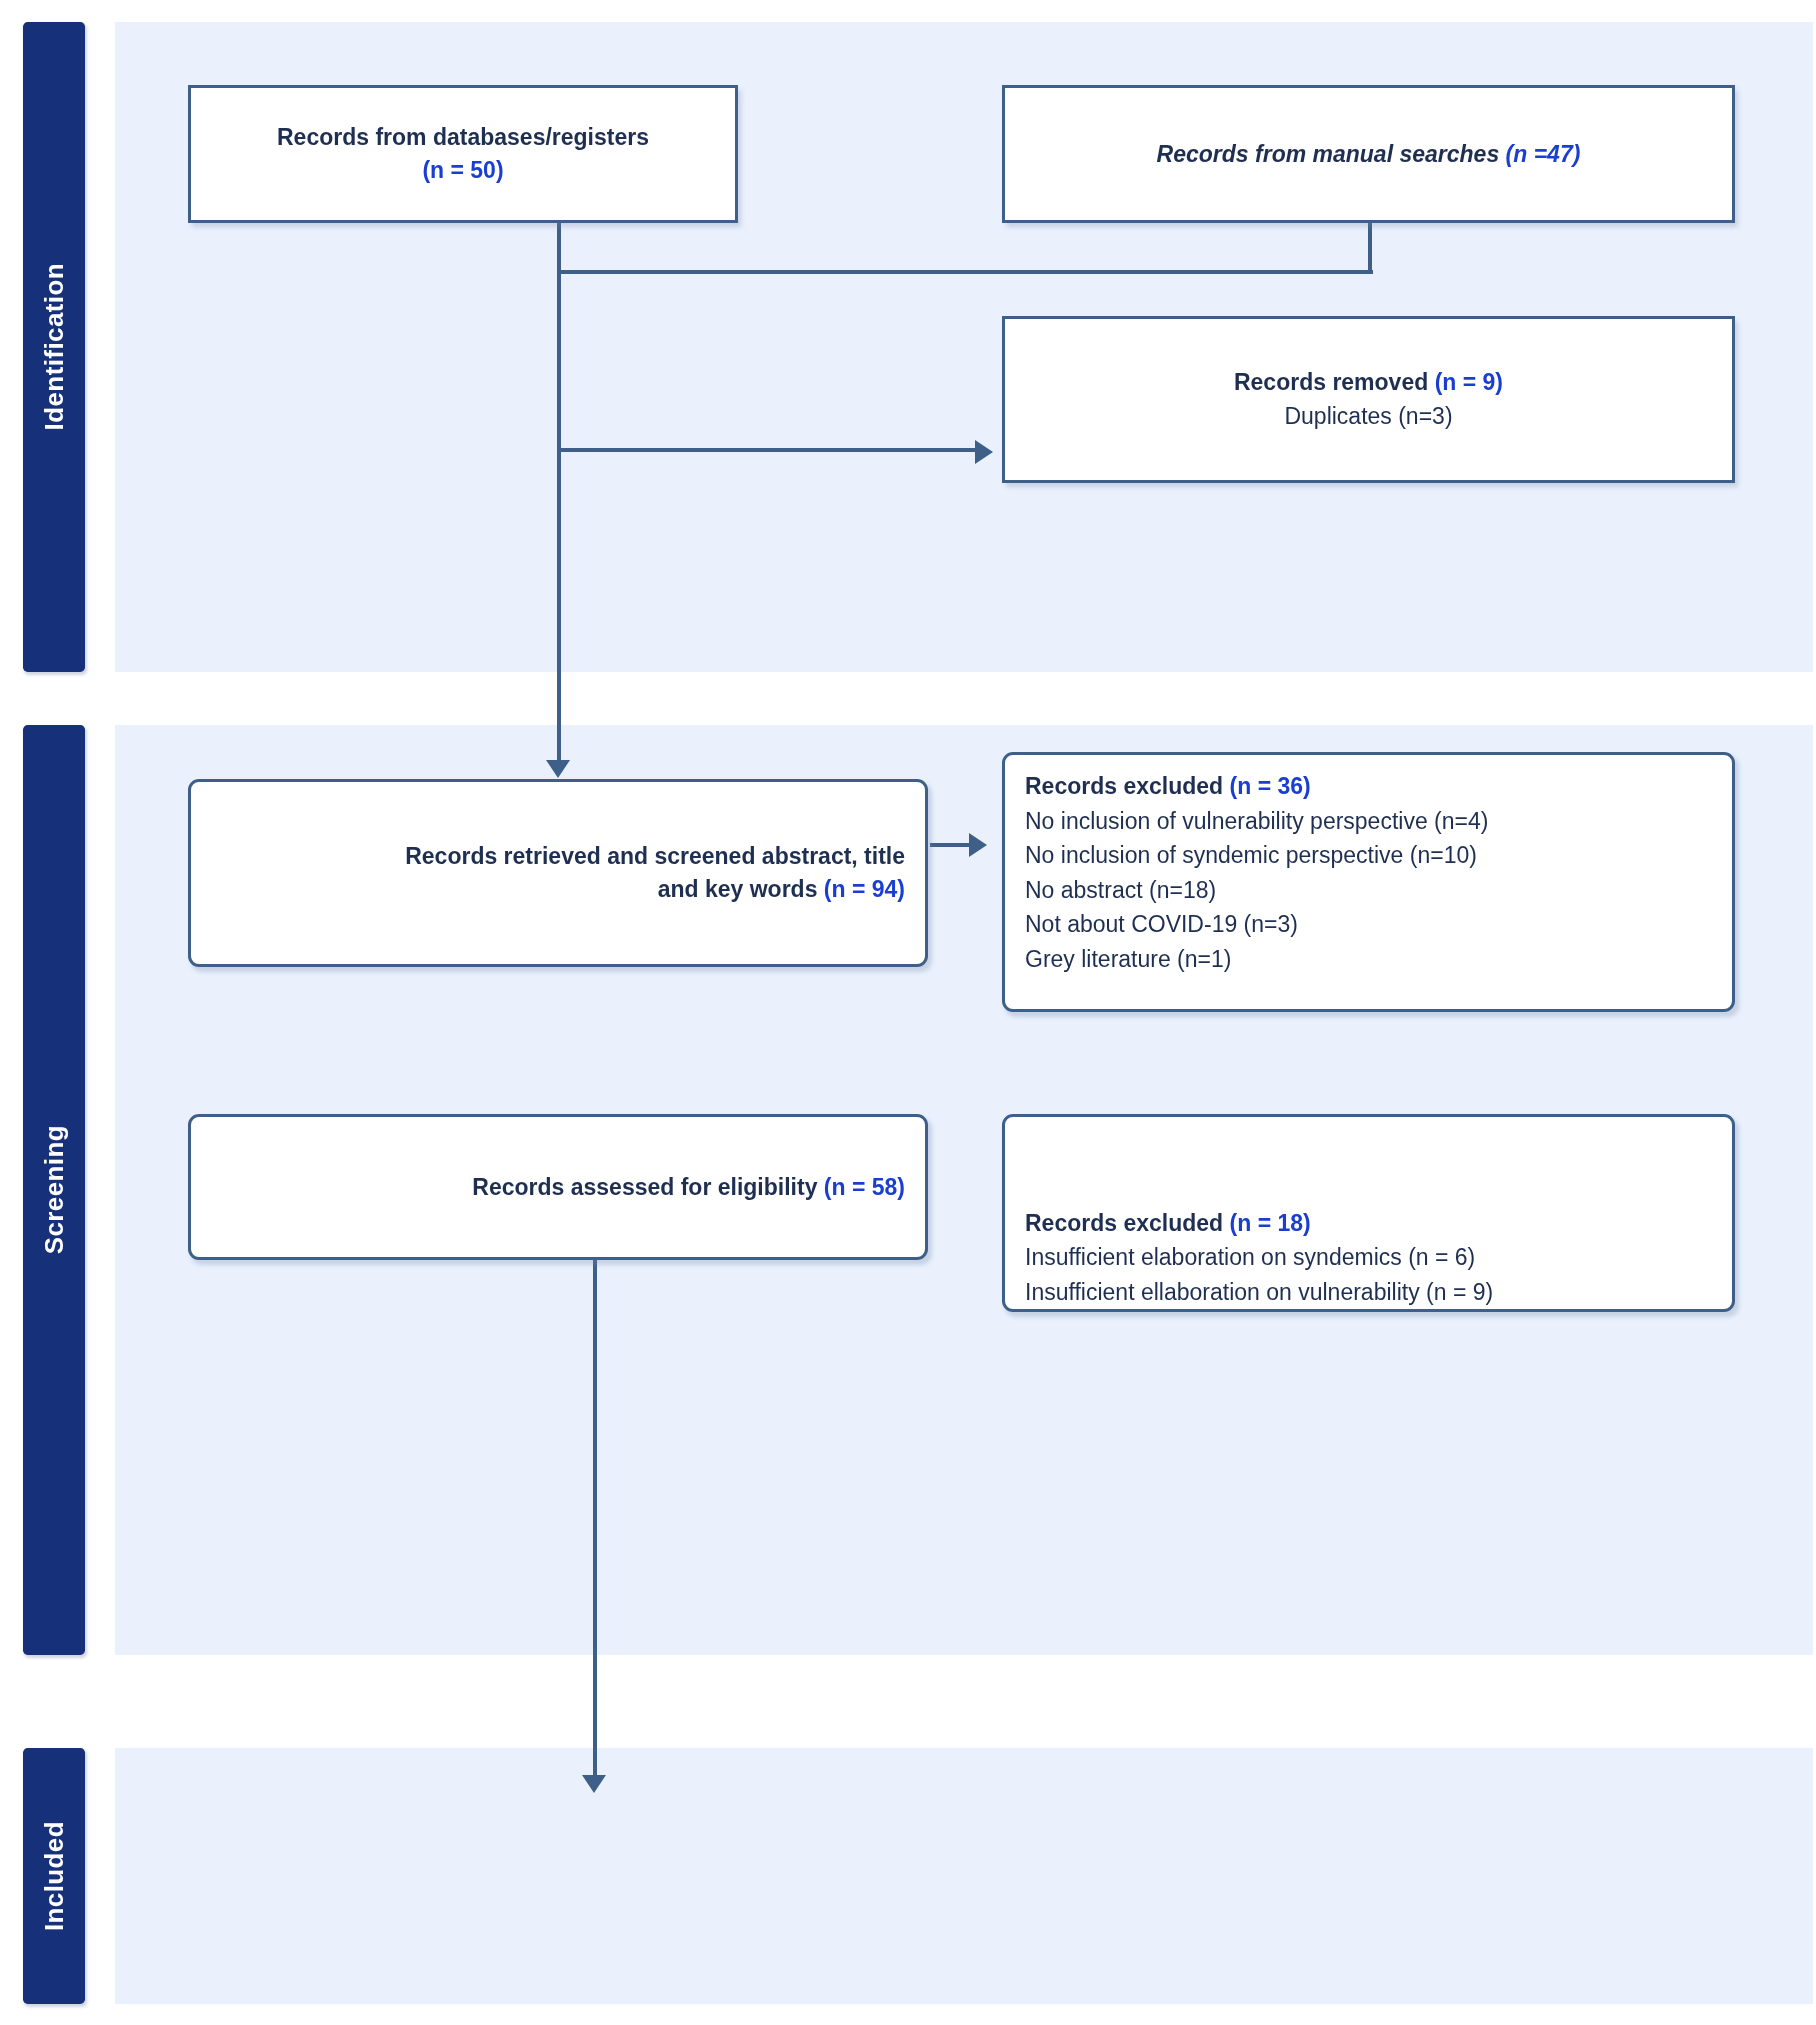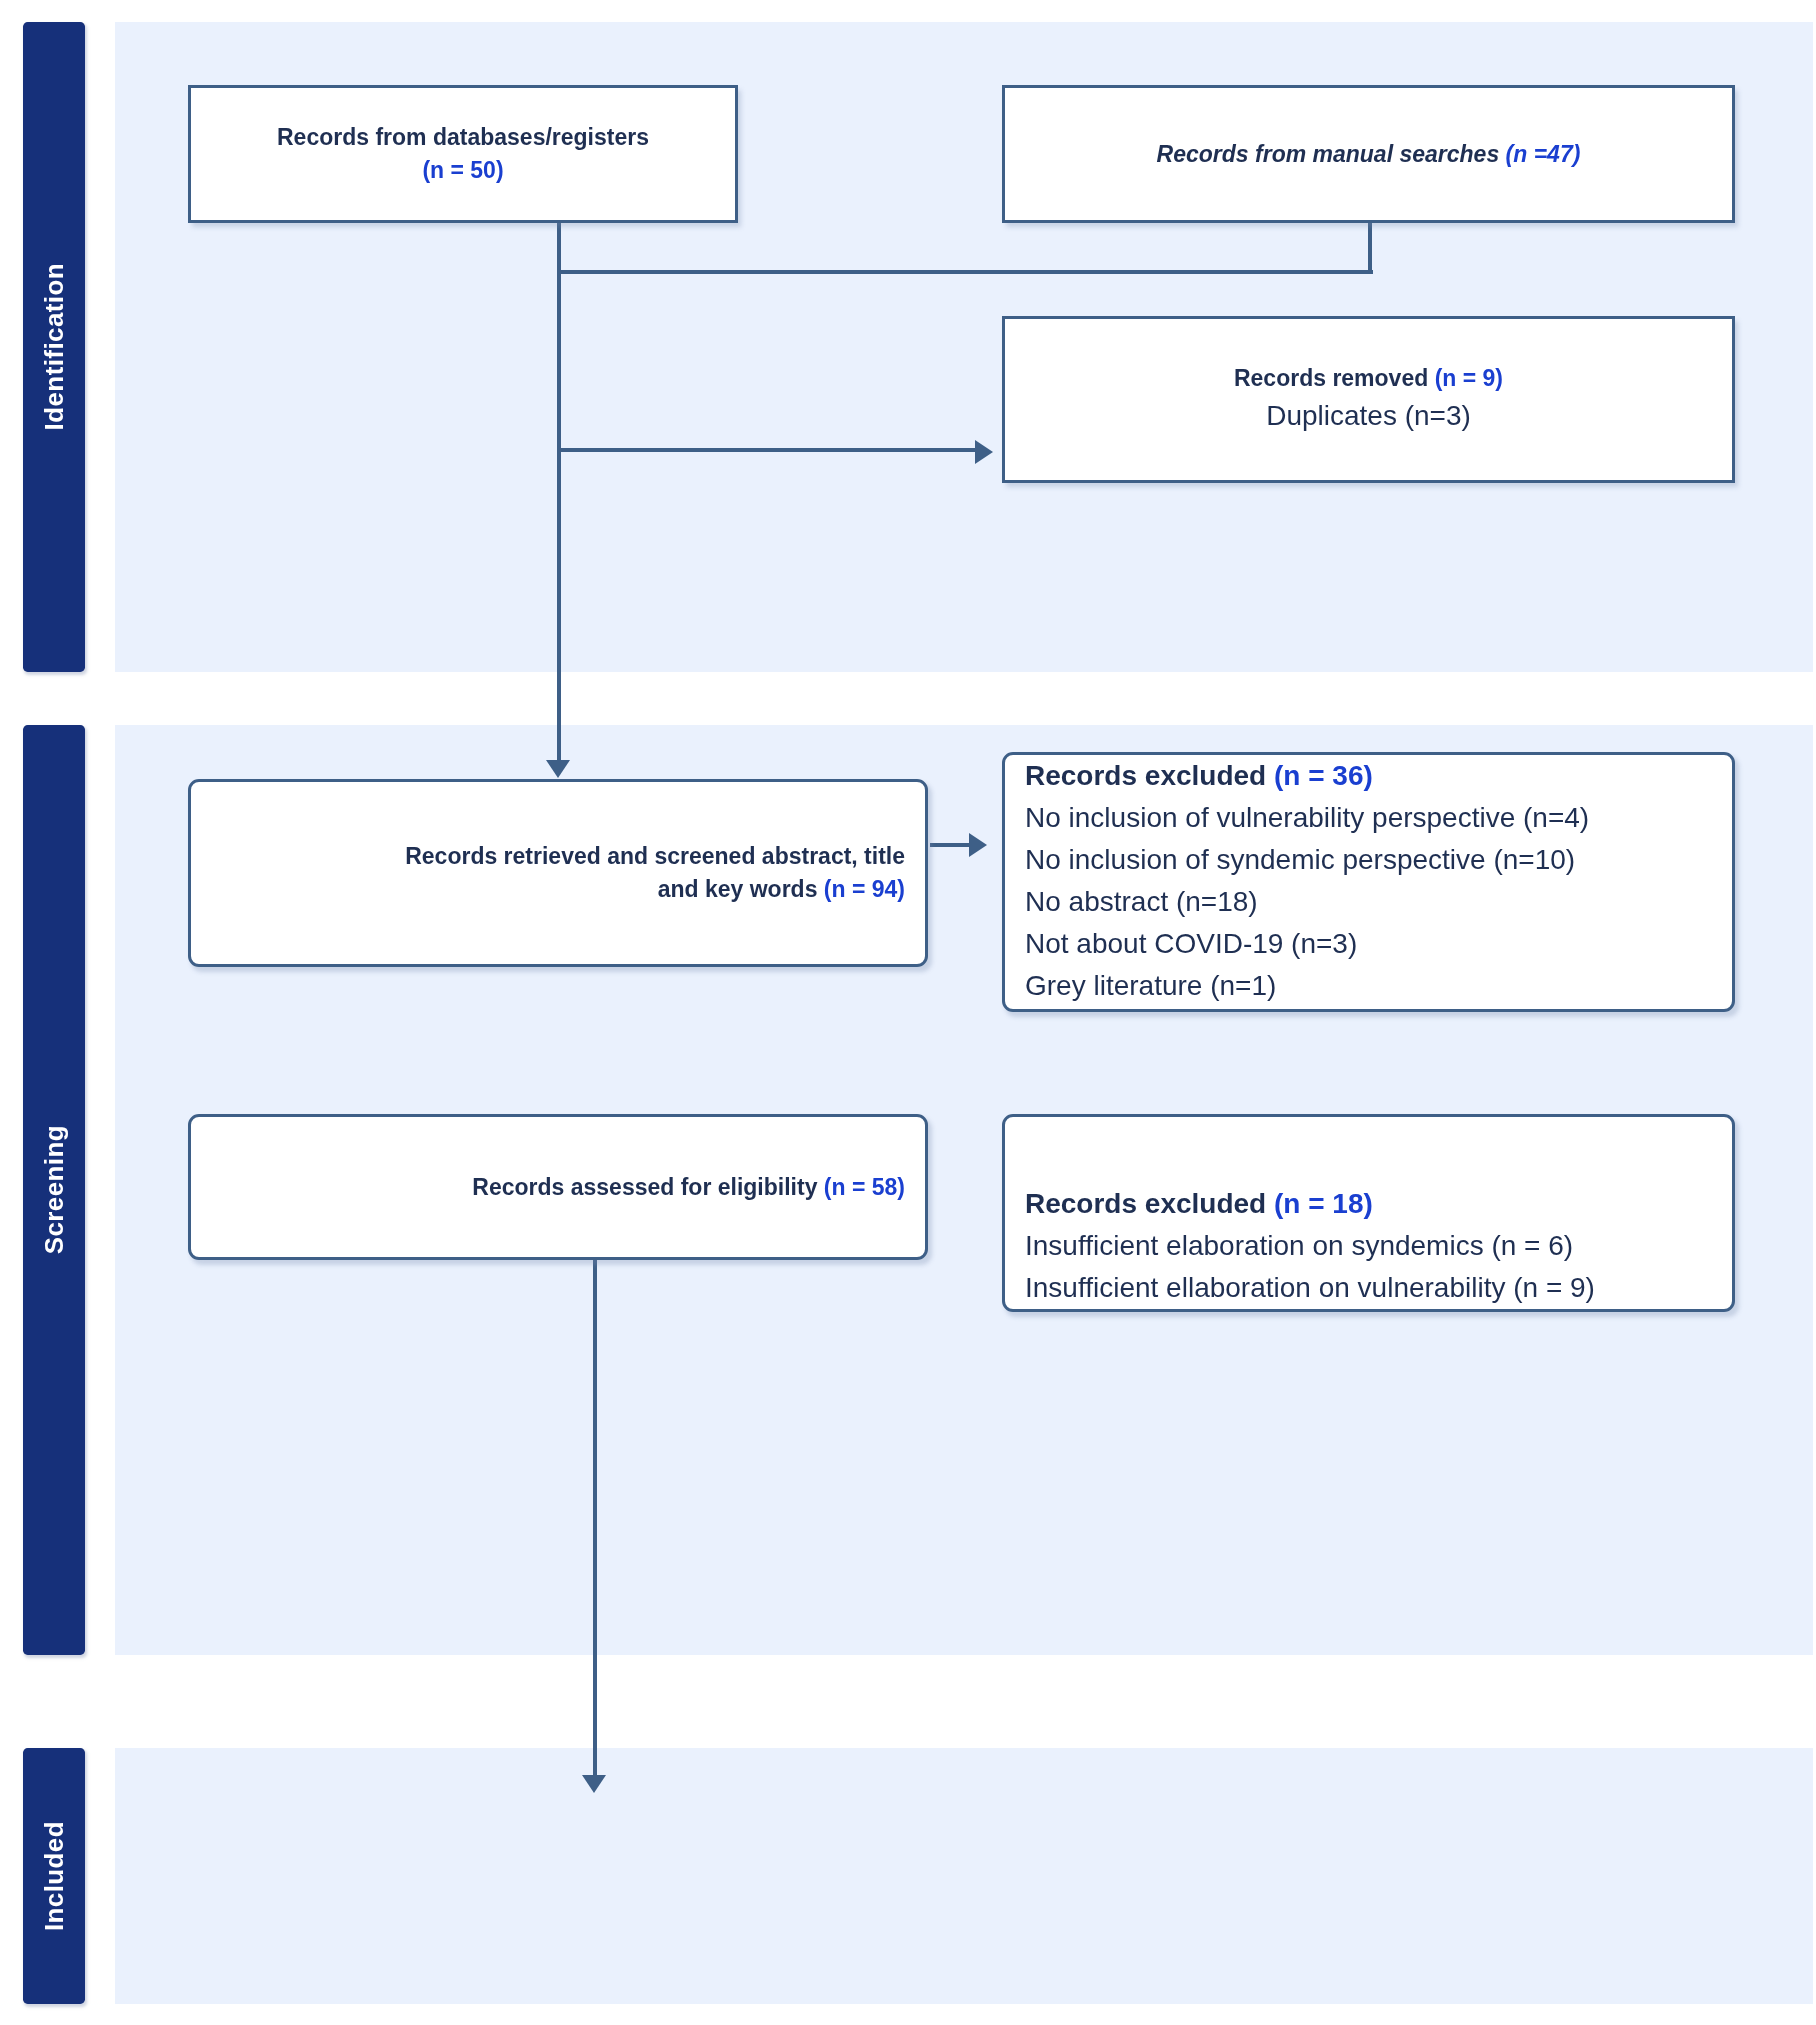--- a/index.html
+++ b/index.html
@@ -61,21 +61,21 @@
     font-size: 23px;
     line-height: 1.42;
     font-weight: bold;
     padding: 0 20px;
   }
   .box-text.centered { text-align: center; }
   .box-text.left { text-align: right; }
 
   .box-line {
     color: #1f2f52;
-    font-size: 28px;
+    font-size: 23px;
     line-height: 1.50;
     padding: 0 20px;
   }
   .box-line.head { font-weight: bold; }
   .box-line.sub  { font-weight: normal; }
 
   .n { color: #1a3fd0; font-weight: bold; }
 
   
   .conn {
@@ -159,21 +159,21 @@
     <div class="box-line sub" style="text-align:center;">Duplicates (n=3)</div>
   </div>
 
   <div class="flow-box rounded" style="left:188px; top:779px; width:740px; height:188px;">
     <div class="box-text left">Records retrieved and screened abstract, title</div>
     <div class="box-text left">
       <span>and key words </span><span class="n">(n = 94)</span>
     </div>
   </div>
 
-  <div class="flow-box rounded" style="left:1002px; top:752px; width:733px; height:260px; justify-content:flex-start; padding-top:0;">
+  <div class="flow-box rounded" style="left:1002px; top:752px; width:733px; height:260px; justify-content:flex-start; padding-top:14px;">
     <div class="box-line head">
       <span>Records excluded </span><span class="n">(n = 36)</span>
     </div>
     <div class="box-line sub">No inclusion of vulnerability perspective (n=4)</div>
     <div class="box-line sub">No inclusion of syndemic perspective (n=10)</div>
     <div class="box-line sub">No abstract (n=18)</div>
     <div class="box-line sub">Not about COVID-19 (n=3)</div>
     <div class="box-line sub">Grey literature  (n=1)</div>
   </div>
 

